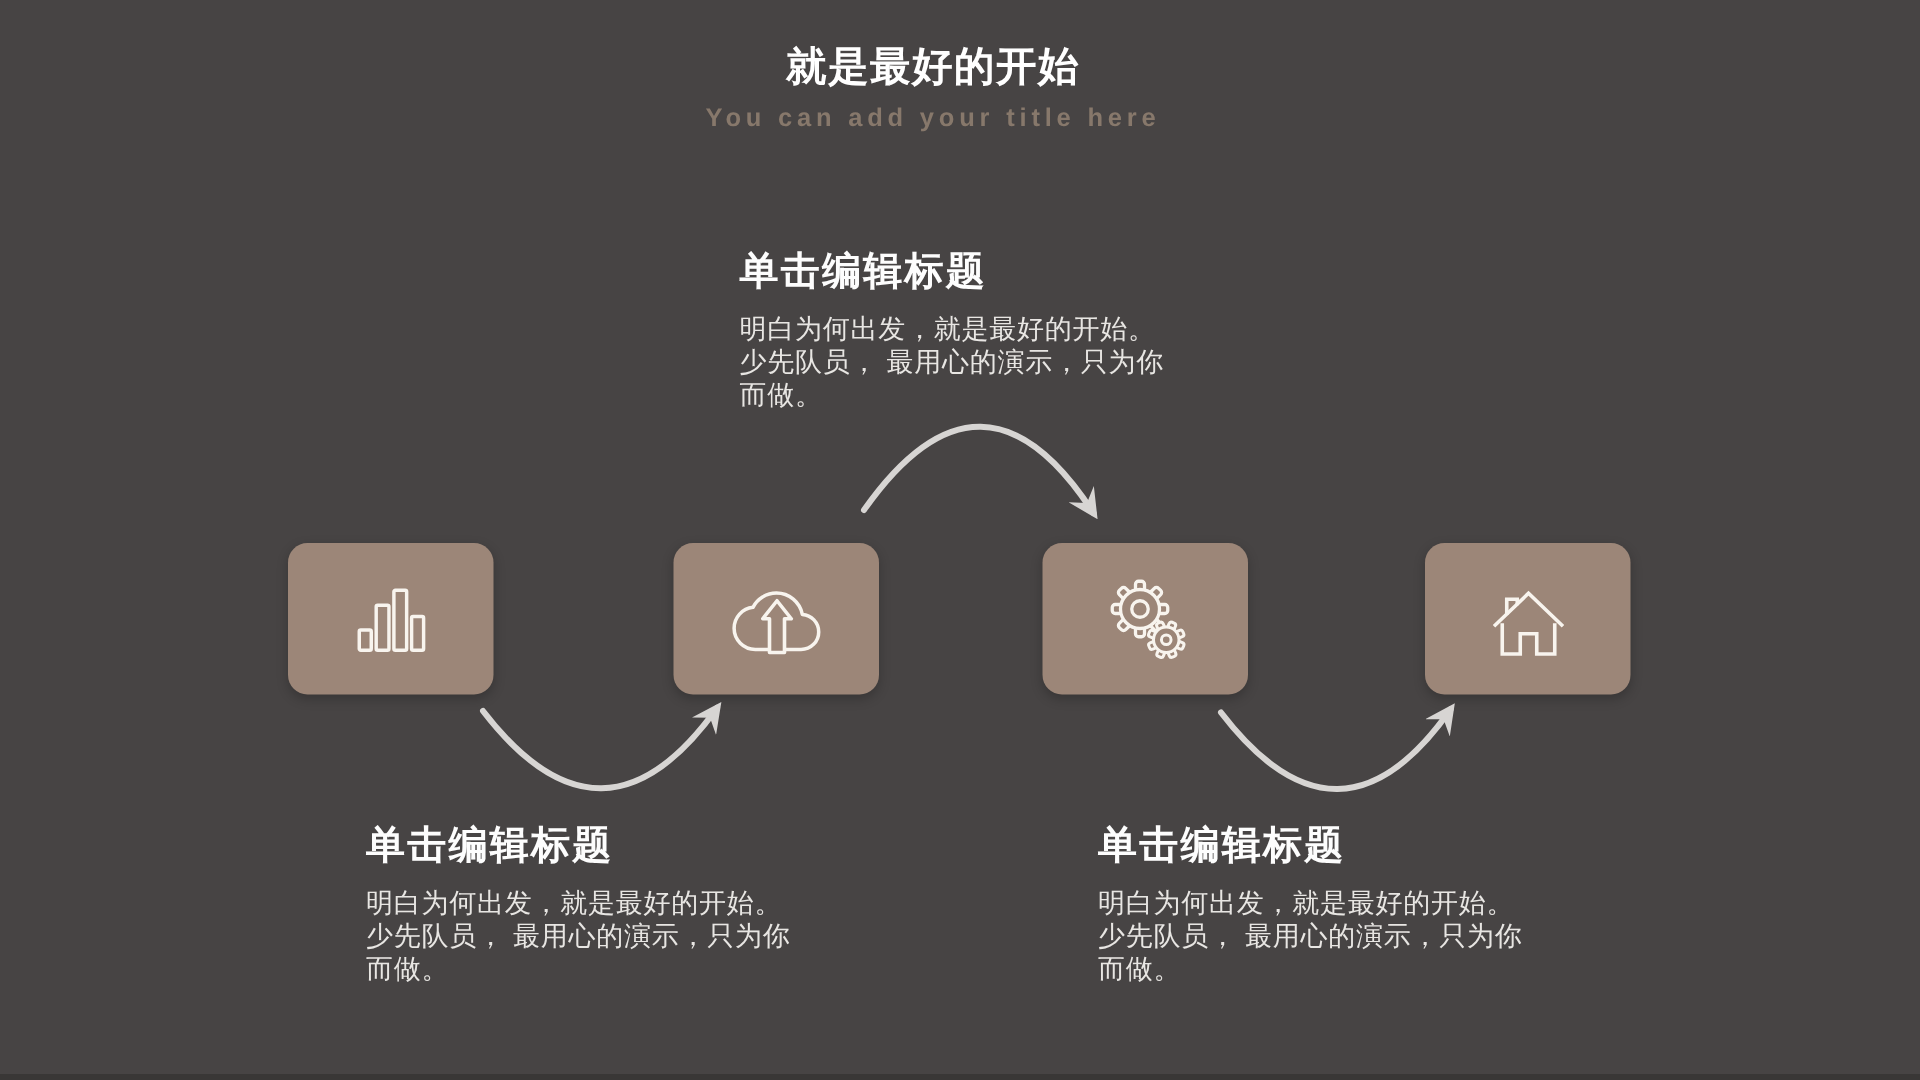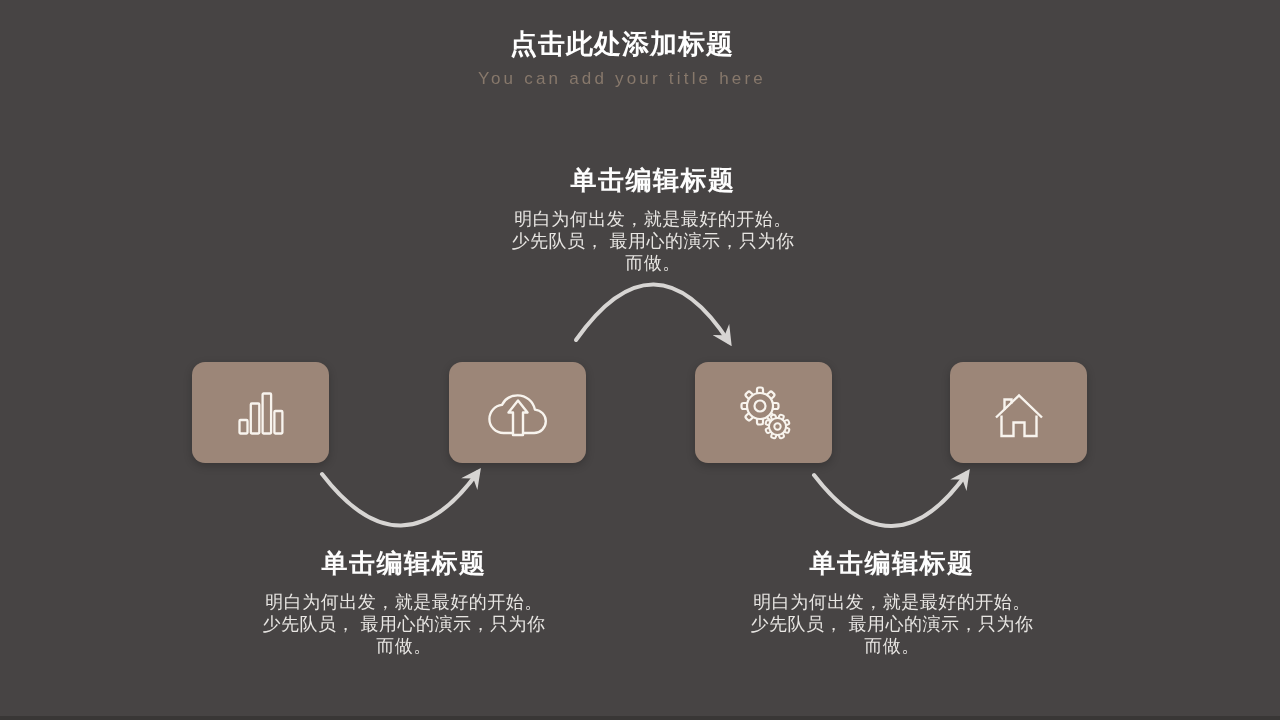--- a/index.html
+++ b/index.html
@@ -14,21 +14,21 @@
   .header {
     position:absolute; top:28px; left:0; width:1244px;
     text-align:center;
   }
   .slide-title {
     font-size:27px; font-weight:700; color:#ffffff;
     letter-spacing:1px; line-height:32px;
   }
   .slide-subtitle {
     margin-top:7px;
-    font-size:17px; font-weight:400; color:#87786b;
+    font-size:17px; font-weight:700; color:#87786b;
     letter-spacing:3.2px; line-height:24px;
   }
 
   
   .card {
     position:absolute; top:362px; width:137px; height:101px;
     background:#9c8678; border-radius:13px;
     display:flex; align-items:center; justify-content:center;
     box-shadow:0 3px 8px rgba(0,0,0,0.22);
   }
@@ -39,21 +39,21 @@
   .card svg { display:block; }
 
   
   .arrows {
     position:absolute; left:0; top:0; width:1280px; height:720px;
     pointer-events:none; z-index:2;
   }
 
   
   .tblock {
-    position:absolute; width:320px; text-align:center; z-index:1;
+    position:absolute; width:320px; z-index:1;
   }
   .tblock-top    { left:493px; top:164px; }
   .tblock-left   { left:244px; top:547px; }
   .tblock-right  { left:732px; top:547px; }
   .tblock-title {
     font-size:26px; font-weight:700; color:#fdfdfd;
     letter-spacing:1.5px; line-height:32px;
   }
   .tblock-body {
     margin-top:12px;
@@ -64,21 +64,21 @@
   
   .bottom-strip {
     position:absolute; left:0; bottom:0; width:1280px; height:4px;
     background:#393736;
   }
 </style>
 </head>
 <body>
 
 <div class="header">
-  <div class="slide-title">点击此处添加标题</div>
+  <div class="slide-title">就是最好的开始</div>
   <div class="slide-subtitle">You can add your title here</div>
 </div>
 
 <div class="card card-1">
   <svg width="46" height="44" viewBox="0 0 46 44">
     <g fill="none" stroke="#f8f4ee" stroke-width="2.3">
       <rect x="1.5" y="29" width="8" height="13.5" rx="1"></rect>
       <rect x="12.8" y="12.5" width="8.5" height="30" rx="1"></rect>
       <rect x="24.6" y="2.5" width="8.5" height="40" rx="1"></rect>
       <rect x="36.4" y="20" width="8" height="22.5" rx="1"></rect>

